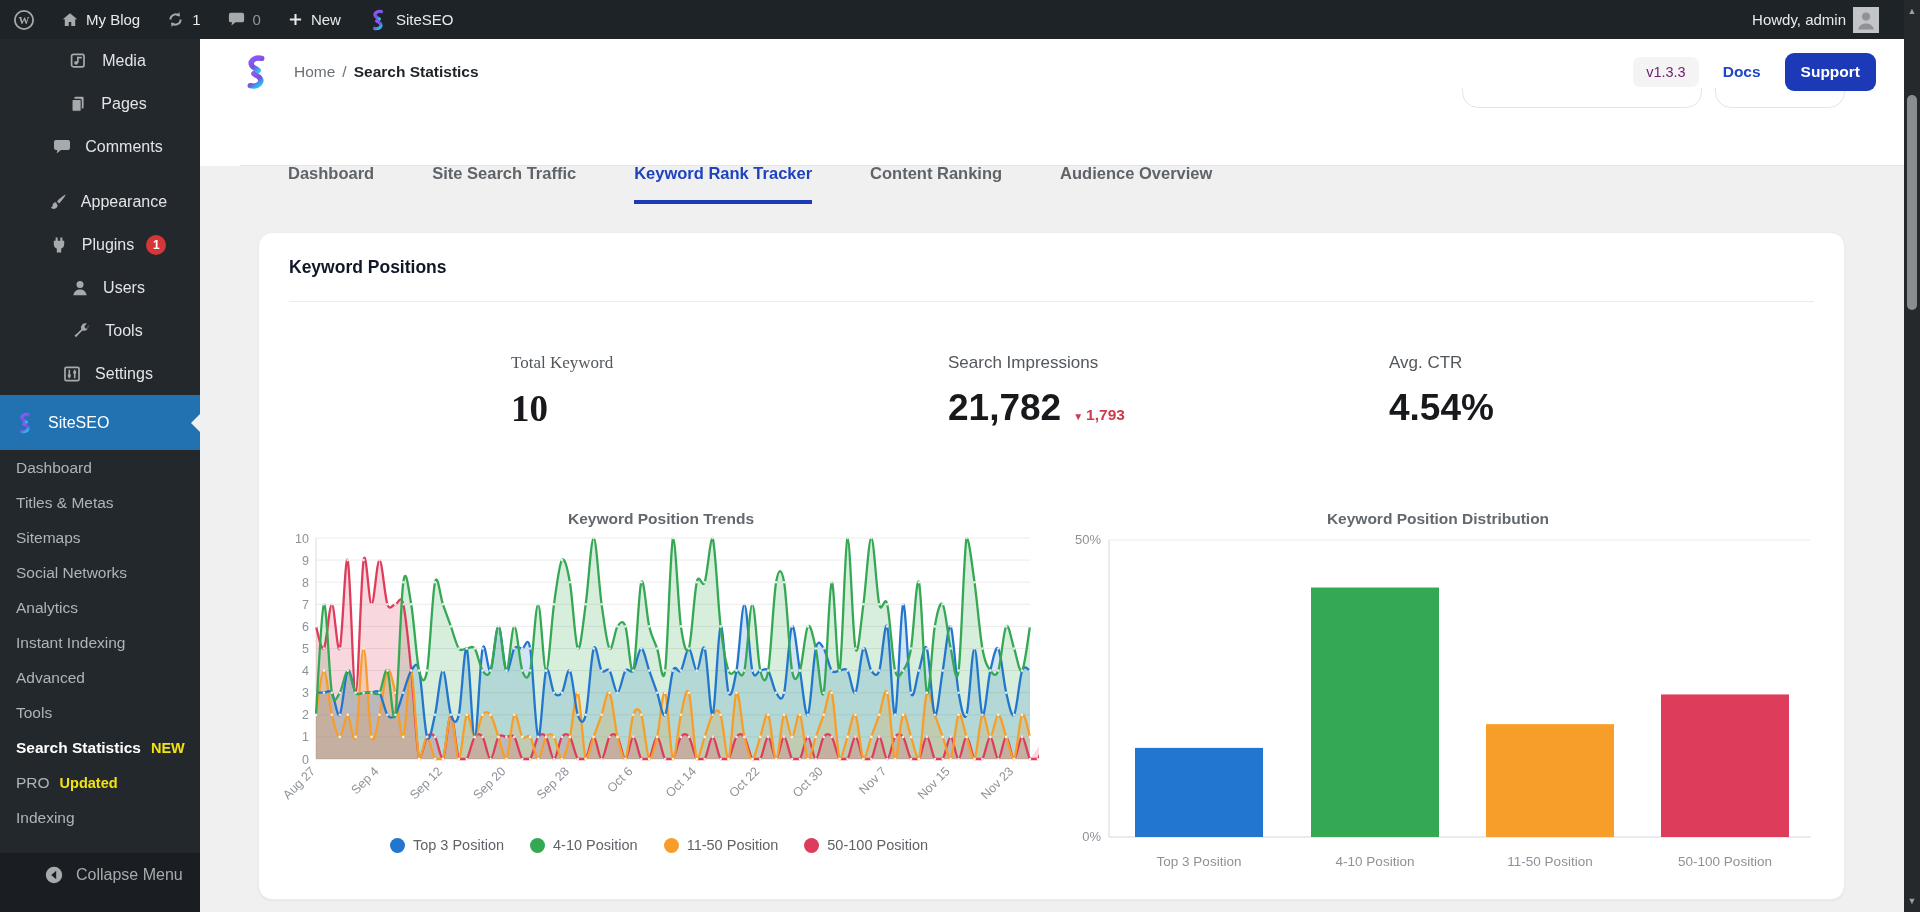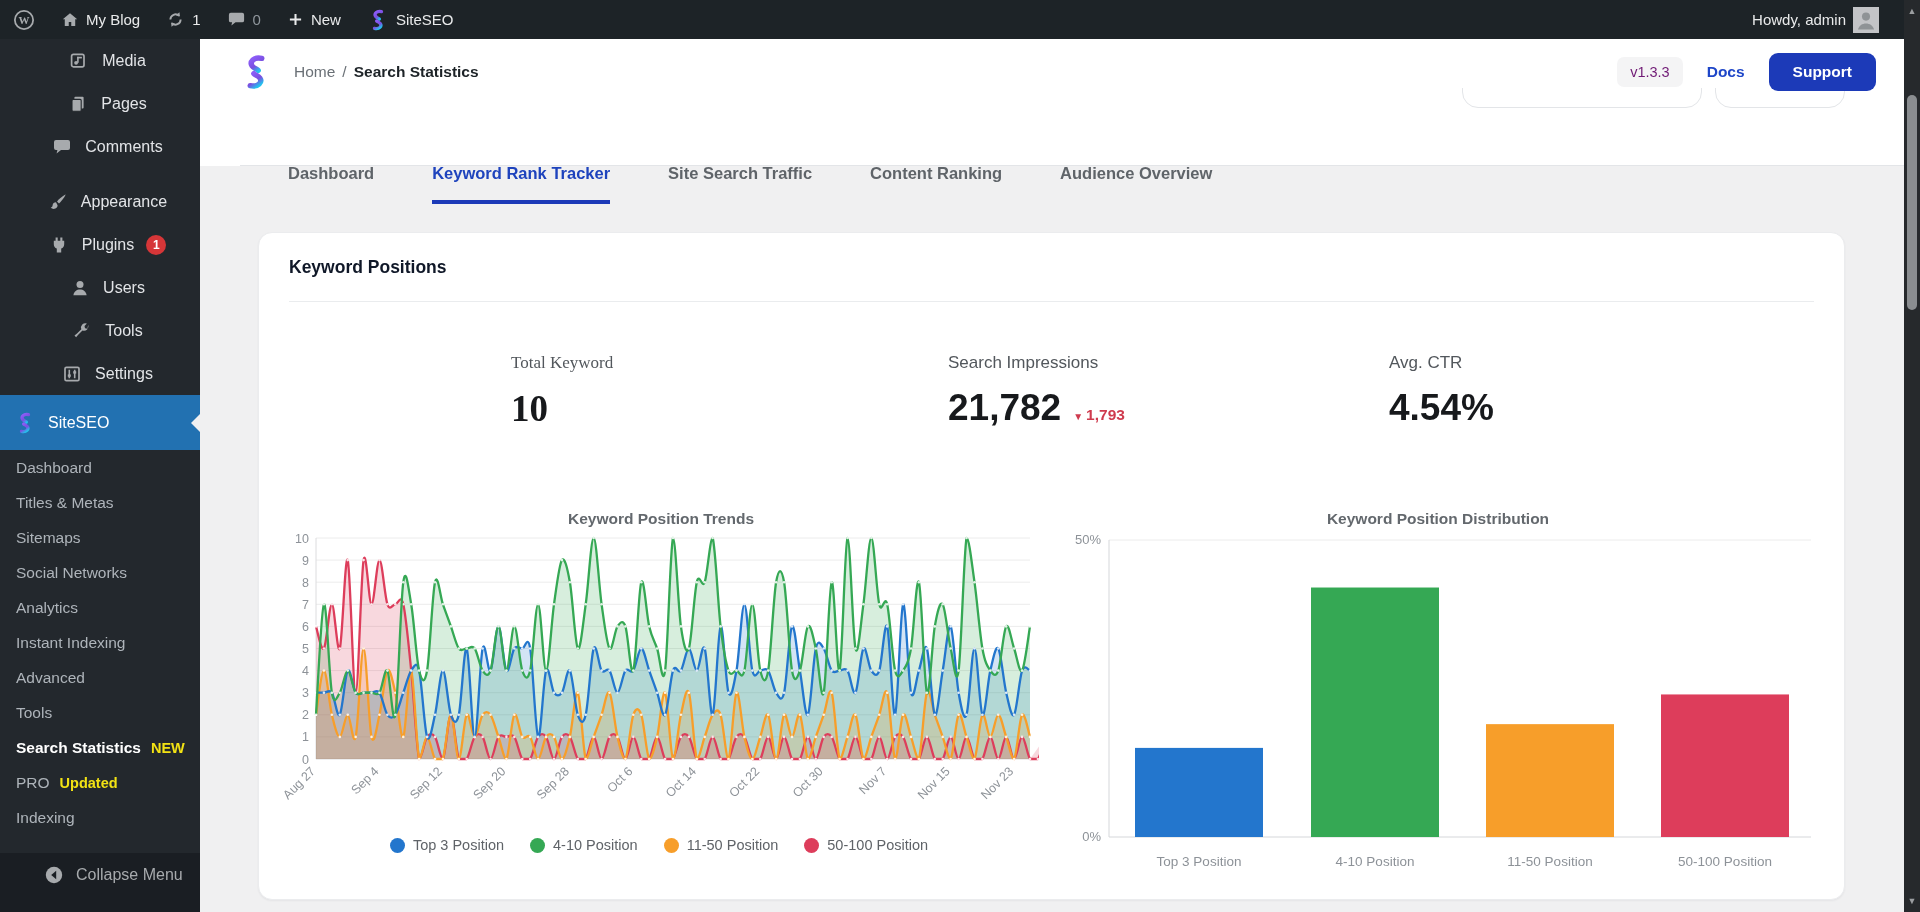--- a/index.html
+++ b/index.html
@@ -38,21 +38,21 @@
   .clip-box.b1 { left:1262px; width:240px; }
   .clip-box.b2 { left:1515px; width:130px; }
   .clip-cover { position:absolute; left:0; top:0; width:1704px; height:49px; background:#fff; z-index:2; }
   .header-row { position:absolute; left:0; top:0; width:1704px; height:65px; display:flex; align-items:center; justify-content:space-between; padding:0 28px 0 38px; z-index:3; }
   .hdr-left { display:flex; align-items:center; gap:20px; }
   .breadcrumb { font-size:15.5px; color:#6a7076; display:flex; gap:7px; align-items:center; }
   .breadcrumb .crumb-current { color:#1d2327; font-weight:bold; }
   .hdr-right { display:flex; align-items:center; gap:24px; }
   .version-badge { background:#f4f4f5; color:#701a75; font-size:14.5px; padding:7px 13px; border-radius:7px; }
   .docs-link { color:#1e46c8; font-weight:bold; font-size:15.5px; cursor:pointer; }
-  .support-btn { background:#1c3ab8; color:#fff; font-weight:bold; font-size:15.5px; border:none; border-radius:9px; padding:10px 24px; cursor:pointer; }
+  .support-btn { background:#1c3ab8; color:#fff; font-weight:bold; font-size:15.5px; border:none; border-radius:9px; padding:10px 16px; cursor:pointer; }
   .tabs-row { position:absolute; left:88px; top:104px; height:61px; display:flex; gap:58px; z-index:3; }
   .tab { position:relative; display:flex; align-items:center; font-size:16.5px; font-weight:600; color:#5f6469; cursor:pointer; }
   .tab.active { color:#1e43bd; font-weight:bold; }
   .tab.active::after { content:""; position:absolute; left:0; right:0; bottom:0; height:4px; background:#1c3ab8; }
 
   
   .card { position:absolute; left:58px; top:193px; width:1587px; height:668px; background:#fff; border:1px solid #ebecee; border-radius:14px; box-shadow:0 1px 2px rgba(16,24,40,.05); }
   .card-title { position:absolute; left:30px; top:24px; font-size:17.5px; font-weight:bold; color:#101828; }
   .card-divider { position:absolute; left:30px; right:30px; top:68px; height:1px; background:#eaecee; }
   .stat { position:absolute; top:120px; }
@@ -322,22 +322,22 @@
           </div>
         </div>
         <div class="hdr-right">
           <span class="version-badge">v1.3.3</span>
           <span class="docs-link">Docs</span>
           <button class="support-btn">Support</button>
         </div>
       </div>
       <div id="tabs" class="tabs-row">
           <div class="tab">Dashboard</div>
+          <div class="tab">Site Search Traffic</div>
           <div class="tab active">Keyword Rank Tracker</div>
-          <div class="tab">Site Search Traffic</div>
           <div class="tab">Content Ranking</div>
           <div class="tab">Audience Overview</div>
         </div>
       <div class="topbar-border"></div>
     </div>
 
     <div class="card">
       <div class="card-title">Keyword Positions</div>
       <div class="card-divider"></div>
       <div id="stats">

